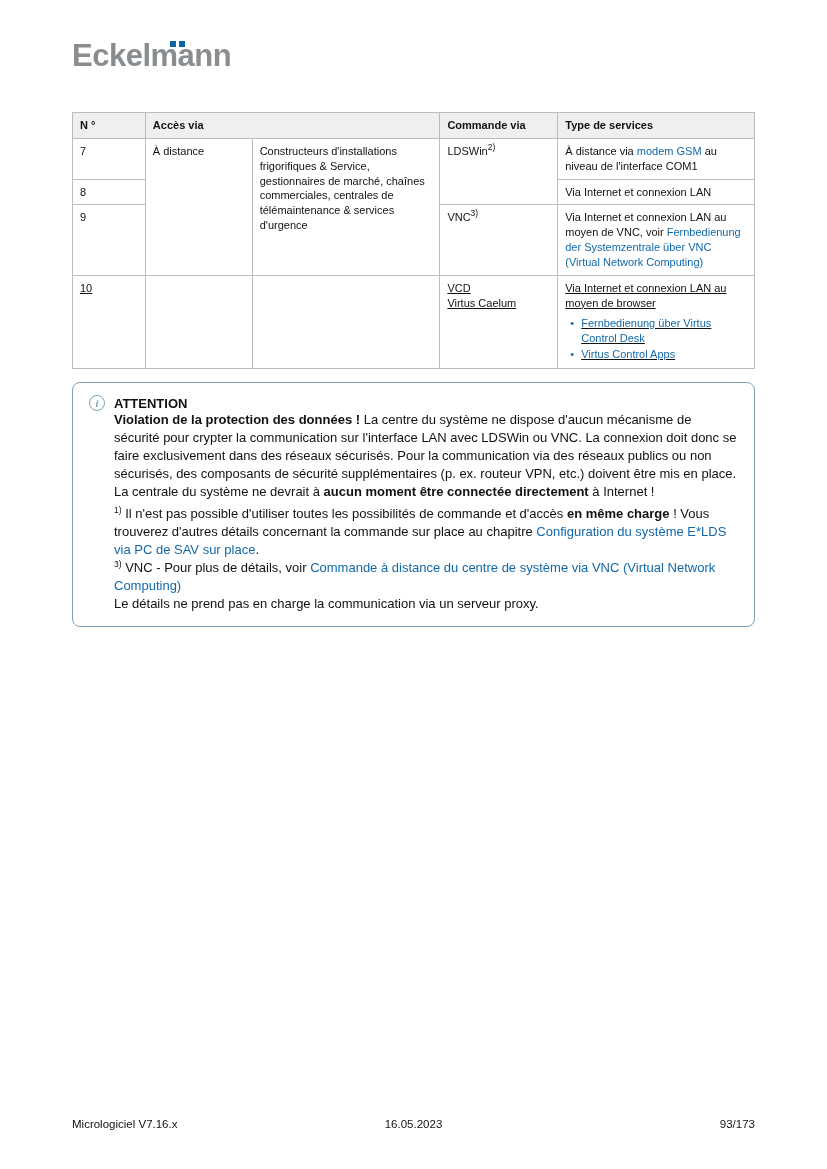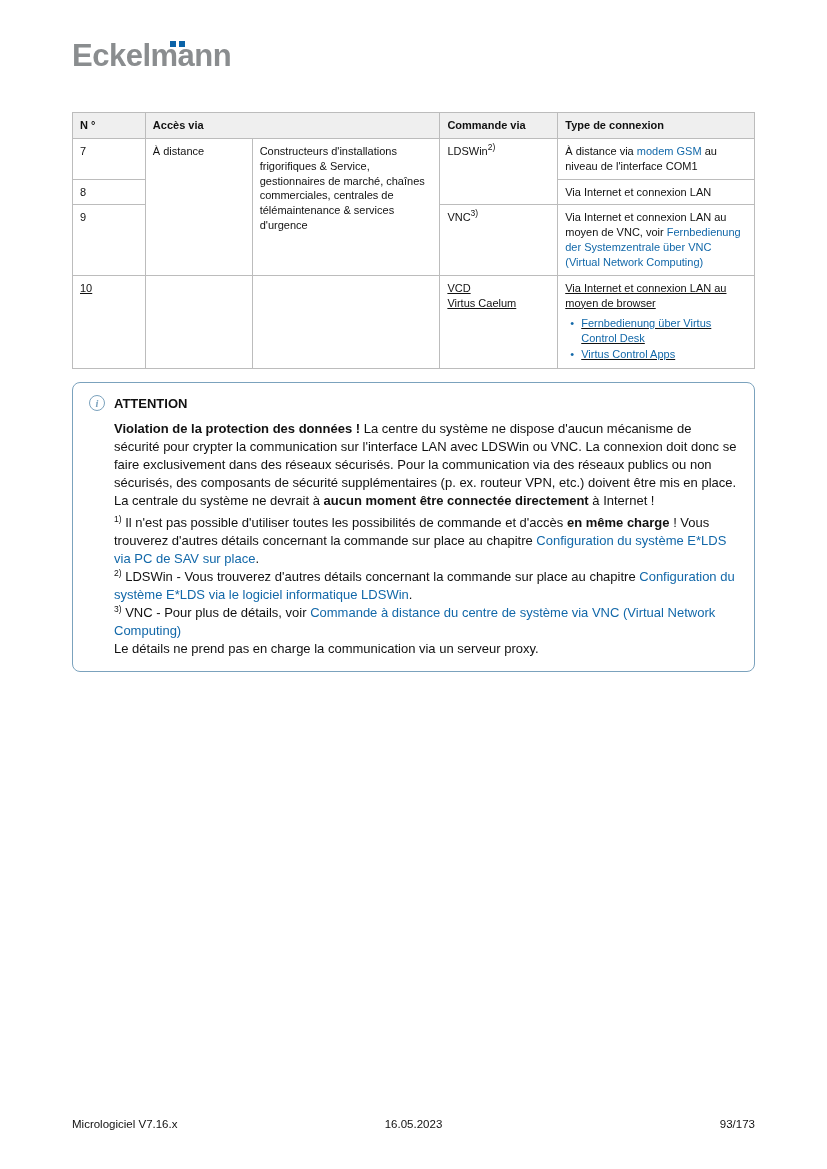--- a/index.html
+++ b/index.html
@@ -94,21 +94,20 @@
     border-radius: 50%;
     color: var(--attention_border, #5b82a0);
     display: flex; align-items: center; justify-content: center;
     font-size: 10.5px;
     font-family: "Liberation Serif", serif;
     font-style: italic;
     font-weight: bold;
   }
   .att-body {
     margin-left: 25px;
-    margin-top: 9px;
     font-size: 13px;
     line-height: 18px;
     max-width: 630px;
   }
   .att-body p { margin: 0; }
   .att-body p.p1 { margin-bottom: 4px; }
 
   
   .footer {
     position: absolute; left: 72px; top: 1118px;
@@ -136,21 +135,21 @@
       <col style="width:107px">
       <col style="width:188px">
       <col style="width:118px">
       <col style="width:197px">
     </colgroup>
     <thead>
       <tr>
         <th>N °</th>
         <th colspan="2">Accès via</th>
         <th>Commande via</th>
-        <th>Type de connexion</th>
+        <th>Type de services</th>
       </tr>
     </thead>
     <tbody>
       <tr>
         <td class="h-r7">7</td>
         <td rowspan="3">À distance</td>
         <td rowspan="3">Constructeurs d'installations frigorifiques &amp; Service, gestionnaires de marché, chaînes commerciales, centrales de télémaintenance &amp; services d'urgence</td>
         <td rowspan="2">
           <span>LDSWin</span><sup>2)</sup>
         </td>
@@ -193,21 +192,20 @@
   <div class="attention">
     <div class="att-header">
       <span class="info-icon">
           <span>i</span>
         </span>
       <span class="att-title">ATTENTION</span>
     </div>
     <div class="att-body">
       <p class="p1"><b>Violation de la protection des données !</b><span> La centre du système ne dispose d'aucun mécanisme de sécurité pour crypter la communication sur l'interface LAN avec LDSWin ou VNC. La connexion doit donc se faire exclusivement dans des réseaux sécurisés. Pour la communication via des réseaux publics ou non sécurisés, des composants de sécurité supplémentaires (p. ex. routeur VPN, etc.) doivent être mis en place. La centrale du système ne devrait à </span><b>aucun moment être connectée directement</b><span> à Internet !</span></p>
       <p><sup>1)</sup><span> Il n'est pas possible d'utiliser toutes les possibilités de commande et d'accès </span><b>en même charge</b><span> ! Vous trouverez d'autres détails concernant la commande sur place au chapitre </span><a class="link">Configuration du système E*LDS via PC de SAV sur place</a><span>.</span></p>
-      <p><sup>2)</sup><span> LDSWin - Vous trouverez d'autres détails concernant la commande sur place au chapitre </span><a class="link">Configuration du système E*LDS via le logiciel informatique LDSWin</a><span>.</span></p>
       <p><sup>3)</sup><span> VNC - Pour plus de détails, voir </span><a class="link">Commande à distance du centre de système via VNC (Virtual Network Computing)</a></p>
       <p>Le détails ne prend pas en charge la communication via un serveur proxy.</p>
     </div>
   </div>
 
   <div class="footer">
     <span>Micrologiciel V7.16.x</span>
     <span class="center">16.05.2023</span>
     <span>93/173</span>
   </div>

